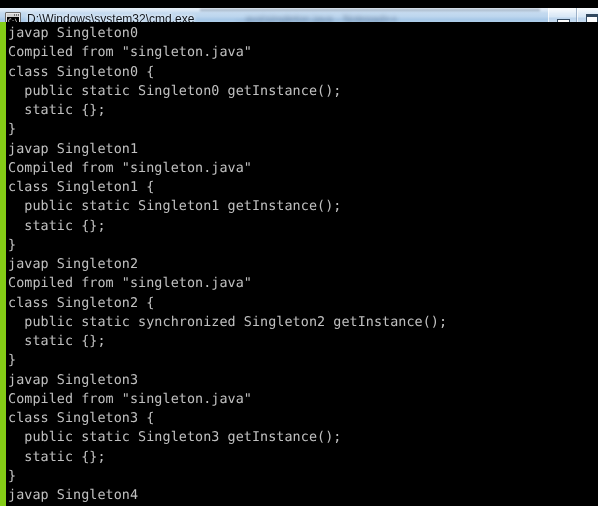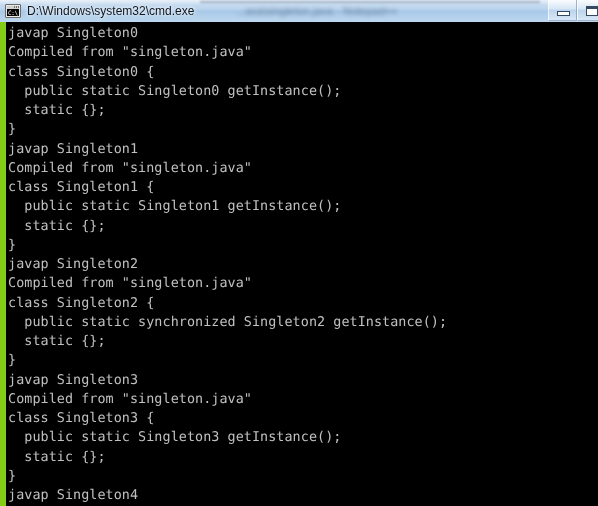--- a/index.html
+++ b/index.html
@@ -18,21 +18,21 @@
   #window {
     position: relative;
     width: 598px;
     height: 506px;
     overflow: hidden;
   }
 
   
   #titlebar {
     position: absolute;
-    left: 0; top: 0;
+    left: 0; top: 8px;
     width: 598px;
     height: 22px;
     background: linear-gradient(to bottom,
                 #cfe0f2 0%,
                 #bdd6ee 38%,
                 #a9c9e8 52%,
                 #bdd8ef 100%);
     overflow: hidden;
     box-sizing: border-box;
   }

